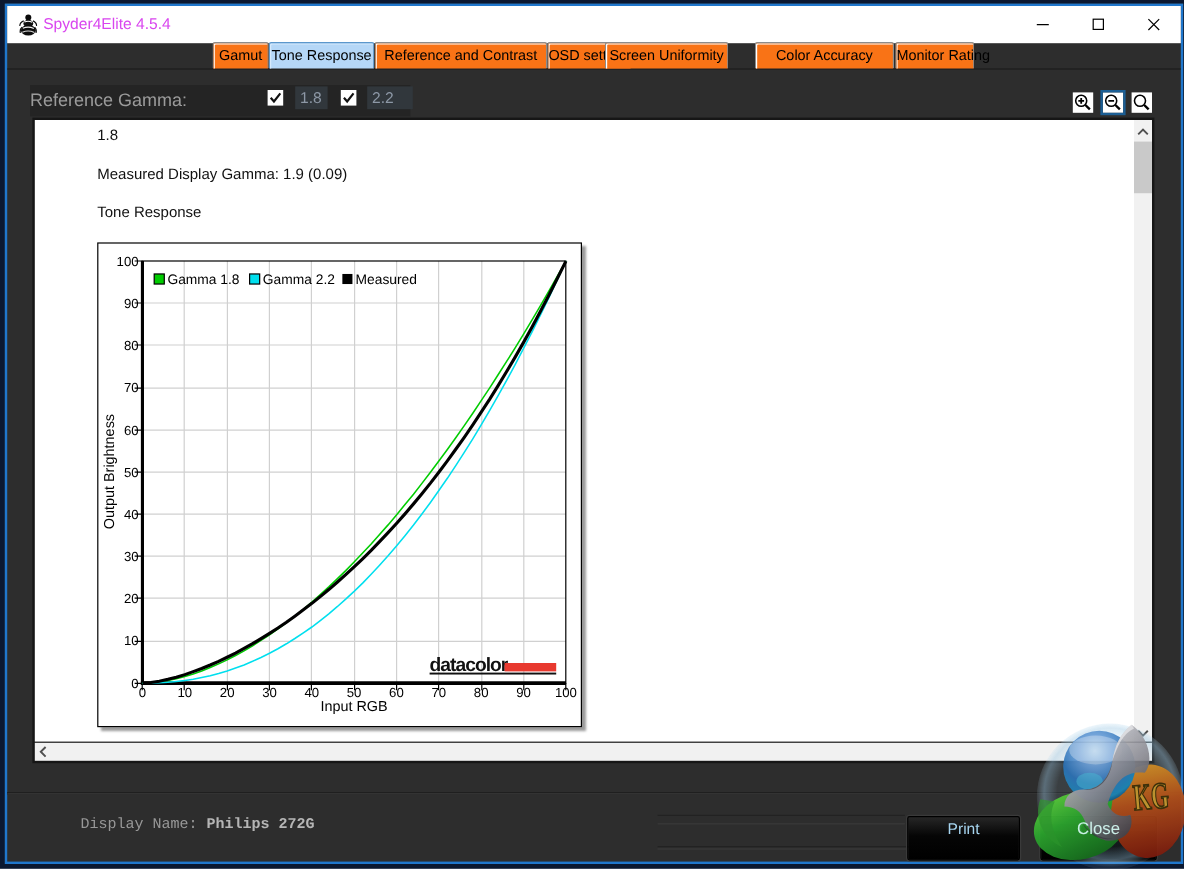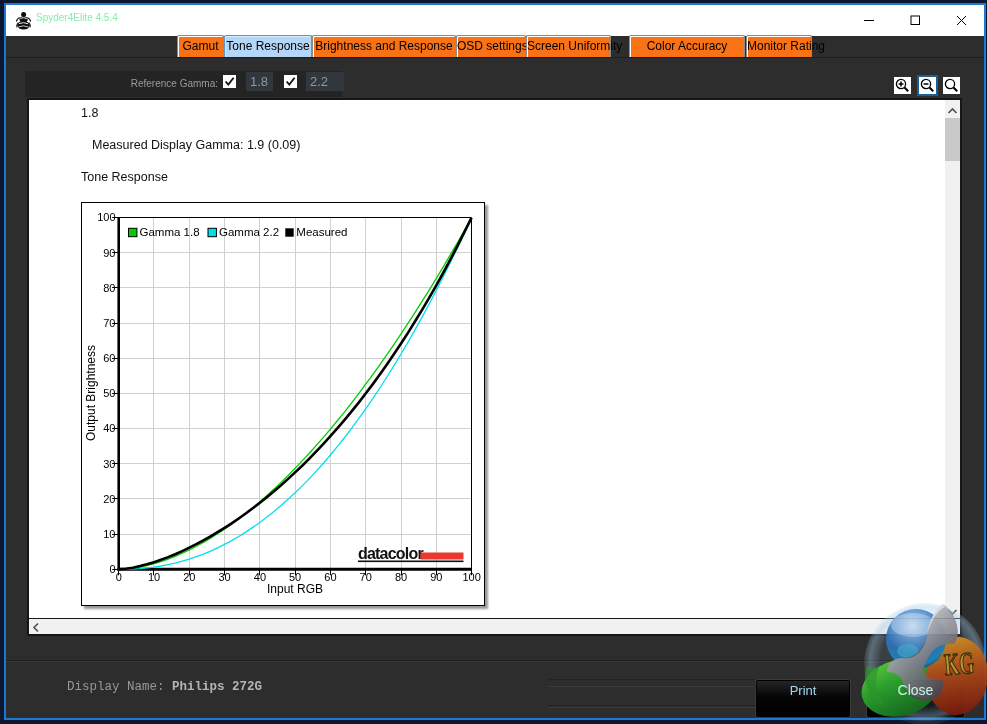--- a/index.html
+++ b/index.html
@@ -1,27 +1,27 @@
 <!DOCTYPE html>
 <html><head><meta charset="utf-8"><style>
 html,body{margin:0;padding:0;}
 body{width:987px;height:724px;background:#0b1830;position:relative;overflow:hidden;
      font-family:"Liberation Sans",sans-serif;}
 .abs{position:absolute;}
 .win{left:4px;top:3px;width:982px;height:717px;border:2px solid #2077cc;background:#2d2d2d;box-sizing:border-box;}
 .titlebar{left:6px;top:5px;width:978px;height:31px;background:#ffffff;}
-.title{left:36px;top:12px;font-size:10px;color:#86efac;}
+.title{left:36px;top:12px;font-size:13px;color:#d946ef;}
 .wbtn{top:14px;width:13px;height:13px;}
 .tabline{left:6px;top:57px;width:978px;height:1px;background:#1d1d1d;}
 .tab{top:35px;height:22px;background:#f97316;border:1px solid #8c8c8c;border-bottom:none;
      box-sizing:border-box;color:#000;font-size:12px;text-align:center;white-space:nowrap;
      border-radius:2px 2px 0 0;line-height:21px;box-shadow:inset 1px 1px 0 #fff;}
 .tab.sel{background:#b5d7f7;border-color:#5b97cc;box-shadow:inset 1px 1px 0 #d6eafc;}
 .toolstrip{left:25px;top:71px;width:317px;height:26px;background:#242424;}
-.reflabel{left:25px;top:71px;width:193px;height:26px;color:#9b9b9b;font-size:10px;line-height:26px;text-align:right;}
+.reflabel{left:25px;top:71px;width:193px;height:26px;color:#9b9b9b;font-size:15px;line-height:26px;}
 .cb{top:75px;width:13px;height:13px;background:#fff;}
 .cb svg{position:absolute;left:0;top:0;}
 .field{top:72px;height:19px;background:#31373c;color:#8d98a6;font-size:13px;line-height:19px;padding-left:4px;box-sizing:border-box;}
 .zbtn{top:77px;width:17px;height:17px;background:#fff;}
 .zbtn.sel{outline:2px solid #1b5e94;}
 .content{left:27px;top:98px;width:935px;height:538px;background:#161616;}
 .cwhite{left:29px;top:100px;width:916px;height:518px;background:#fff;}
 .vscroll{left:945px;top:100px;width:15px;height:518px;background:#f1f1f1;}
 .vthumb{left:945px;top:118px;width:15px;height:43px;background:#c9c9c9;}
 .hscroll{left:29px;top:619px;width:931px;height:15px;background:#f1f1f1;}
@@ -55,23 +55,23 @@
   </svg>
 <svg class="abs wbtn" style="left:909px;" viewBox="0 0 13 13">
     <rect x="2" y="2" width="8.5" height="8.5" fill="none" stroke="#000" stroke-width="1"></rect>
   </svg>
 <svg class="abs wbtn" style="left:955px;" viewBox="0 0 13 13">
     <path d="M2 2 L11 11 M11 2 L2 11" stroke="#000" stroke-width="1"></path>
   </svg>
 <div class="abs tabline"></div>
 <div class="abs tab" style="left:177px;width:47px;">Gamut</div>
 <div class="abs tab sel" style="left:224px;width:88px;">Tone Response</div>
-<div class="abs tab" style="left:312px;width:144px;">Brightness and Response</div>
+<div class="abs tab" style="left:312px;width:144px;">Reference and Contrast</div>
 <div class="abs tab" style="left:456px;width:70px;">OSD settings</div>
-<div class="abs tab" style="left:526px;width:85px;">Screen Uniformity</div>
+<div class="abs tab" style="left:504px;width:103px;">Screen Uniformity</div>
 <div class="abs tab" style="left:629px;width:116px;">Color Accuracy</div>
 <div class="abs tab" style="left:722px;width:66px;margin-left:24px;">Monitor Rating</div>
 
 <div class="abs toolstrip"></div>
 <div class="abs reflabel">Reference Gamma:</div>
 <div class="abs cb" style="left:223px;">
     <svg width="13" height="13" viewBox="0 0 13 13">
       <path d="M2.6 6.5 L5.3 9.6 L10.6 2.8" fill="none" stroke="#111" stroke-width="1.8"></path>
     </svg>
   </div>
@@ -105,21 +105,21 @@
       <polyline points="2.5,8 6.5,4 10.5,8" fill="none" stroke="#505050" stroke-width="1.6"></polyline>
     </svg></div>
 <div class="abs" style="left:946px;top:604px;"><svg width="13" height="13" viewBox="0 0 13 13">
       <polyline points="2.5,5 6.5,9 10.5,5" fill="none" stroke="#505050" stroke-width="1.6"></polyline>
     </svg></div>
 <div class="abs hscroll"></div>
 <div class="abs" style="left:30px;top:620px;"><svg width="13" height="13" viewBox="0 0 13 13">
       <polyline points="8,2.5 4,6.5 8,10.5" fill="none" stroke="#505050" stroke-width="1.6"></polyline>
     </svg></div>
 <div class="abs ctext" style="left:81px;top:106px;">1.8</div>
-<div class="abs ctext" style="left:92px;top:138px;">Measured Display Gamma: 1.9 (0.09)</div>
+<div class="abs ctext" style="left:81px;top:138px;">Measured Display Gamma: 1.9 (0.09)</div>
 <div class="abs ctext" style="left:81px;top:170px;">Tone Response</div>
 <div class="abs chartbox"><svg id="chartsvg" width="402" height="402" viewBox="0 0 402 402">
 <g stroke="#d0d0d0" stroke-width="1">
 <line x1="71.5" y1="366.3" x2="71.5" y2="14.6"></line>
 <line x1="36.7" y1="331.5" x2="389.6" y2="331.5"></line>
 <line x1="107.5" y1="366.3" x2="107.5" y2="14.6"></line>
 <line x1="36.7" y1="295.5" x2="389.6" y2="295.5"></line>
 <line x1="142.5" y1="366.3" x2="142.5" y2="14.6"></line>
 <line x1="36.7" y1="260.5" x2="389.6" y2="260.5"></line>
 <line x1="177.5" y1="366.3" x2="177.5" y2="14.6"></line>

